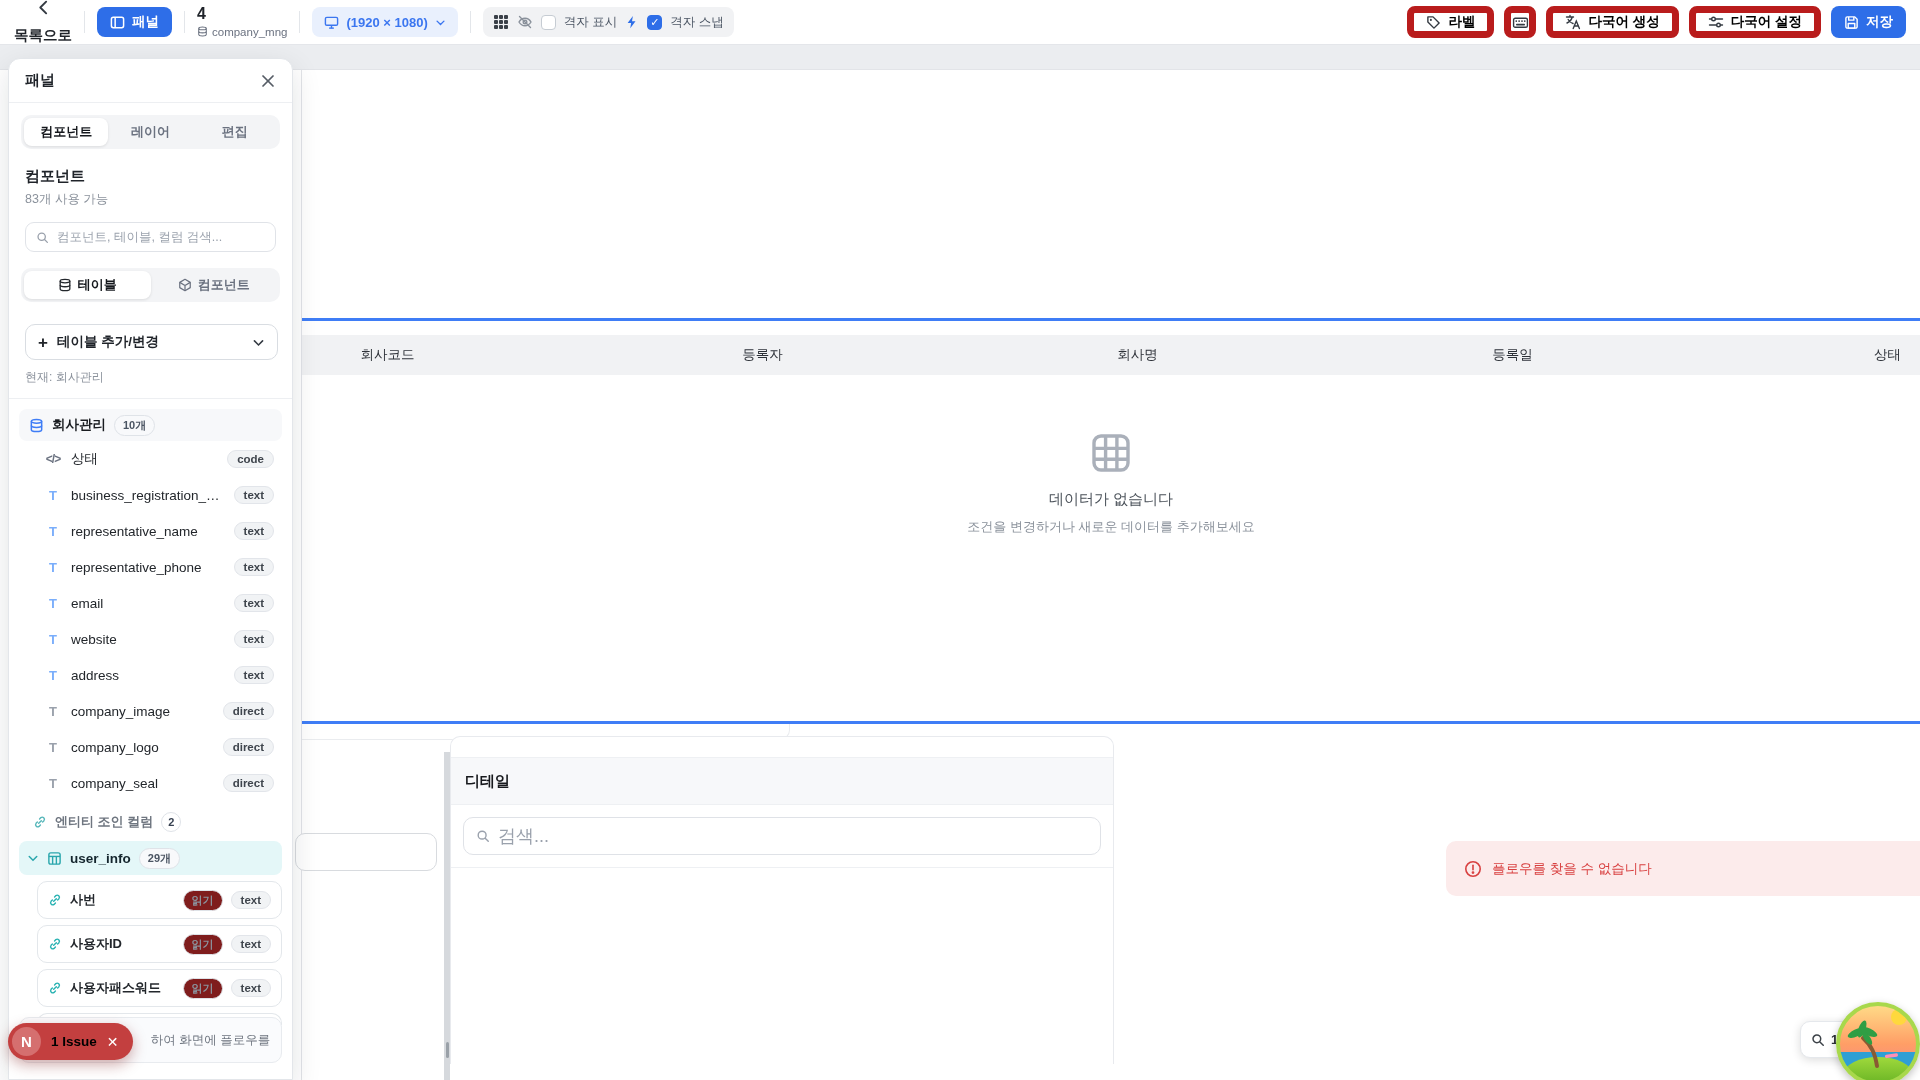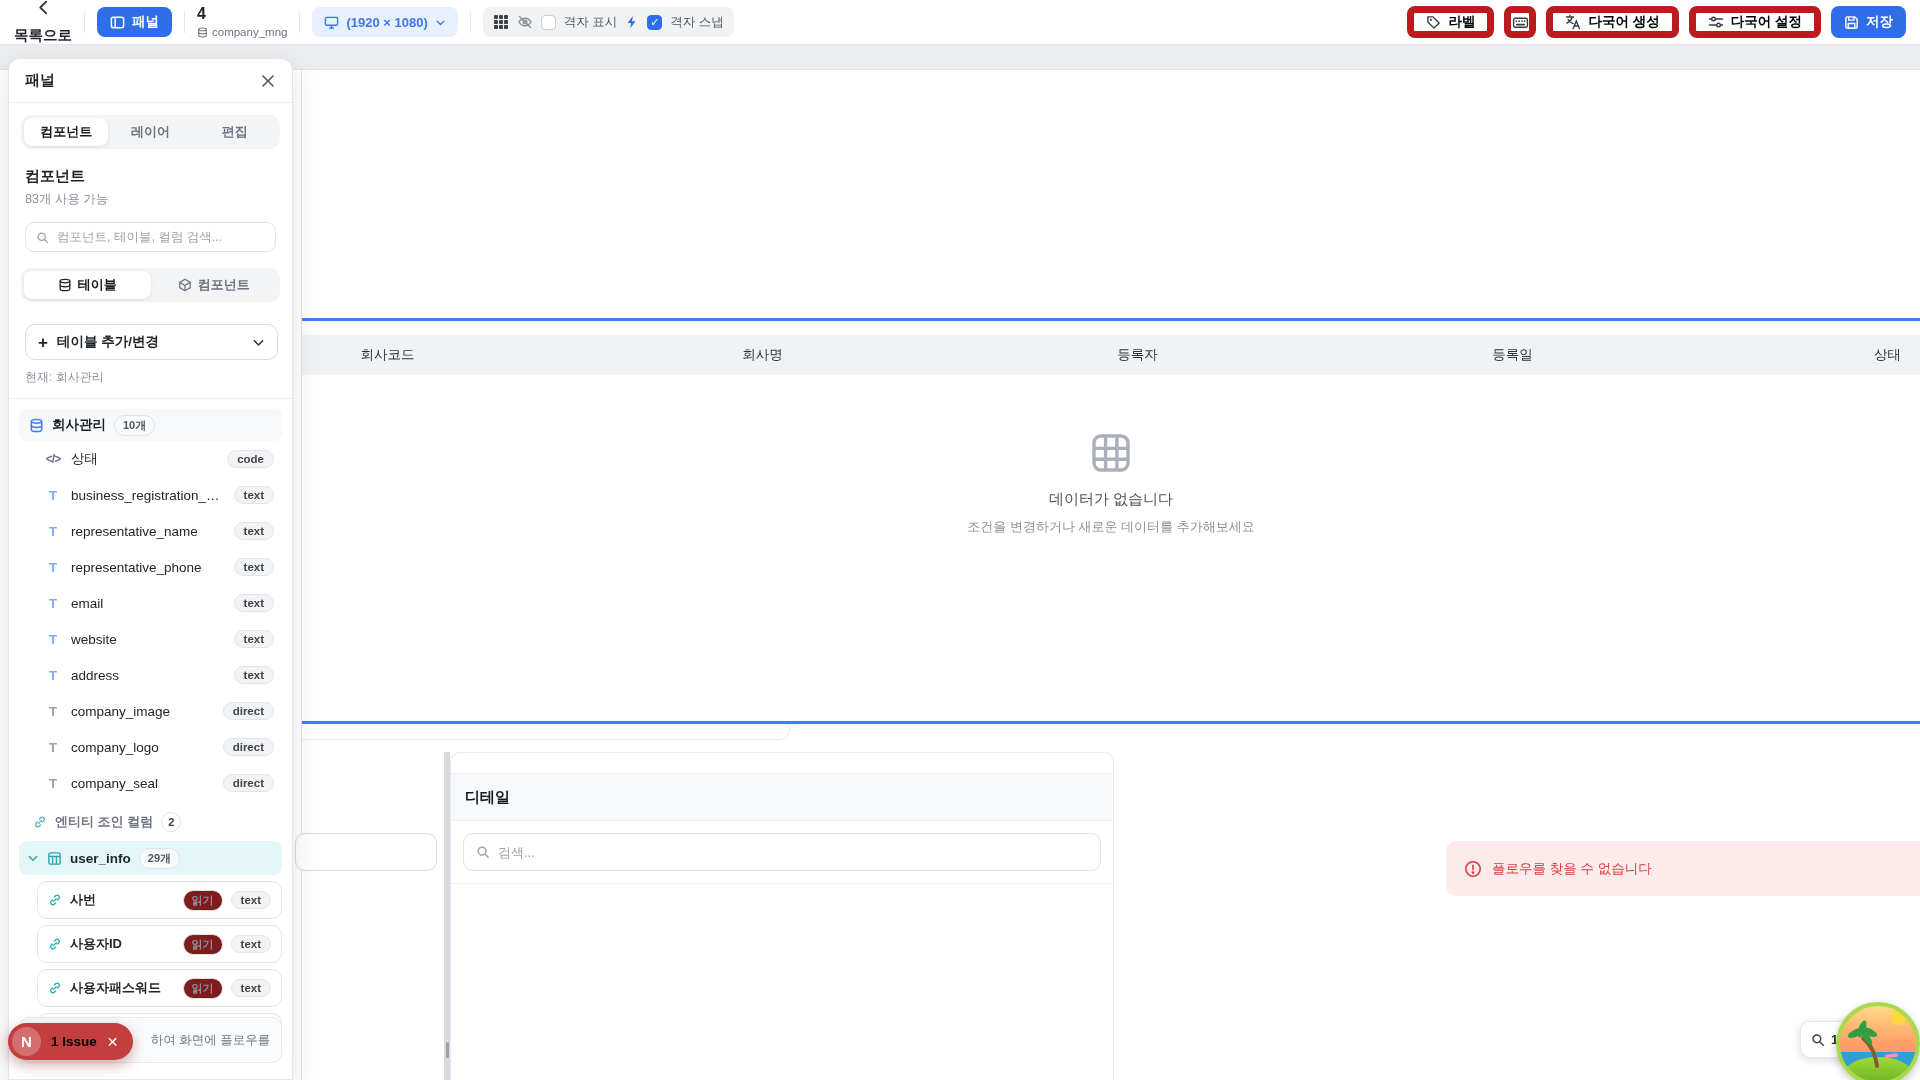--- a/index.html
+++ b/index.html
@@ -10,21 +10,21 @@
   
   .toolbar { position:absolute; left:0; top:0; width:1920px; height:45px; background:#fff;
     border-bottom:1px solid #e4e6ea; display:flex; align-items:center; padding:0 14px; gap:12px; z-index:30; }
   .vdiv { width:1px; height:22px; background:#e3e6ea; }
   .tb-back { display:flex; align-items:center; gap:10px; cursor:pointer;flex-direction:column; }
   .tb-back span { font-size:14.5px; font-weight:700; }
   .btn-blue { background:#2e6ee8; color:#fff; border:none; border-radius:8px; height:30px;
     display:flex; align-items:center; gap:7px; padding:0 13px; font-size:13.5px; font-weight:600; cursor:pointer; }
   .tb-title { line-height:1.1; }
   .tb-title .t1 { font-size:16px; font-weight:700; }
-  .tb-title .t2 { font-size:11.5px; color:#6b7280; display:flex; align-items:center; gap:4px; margin-top:4px; }
+  .tb-title .t2 { font-size:11.5px; color:#6b7280; display:flex; gap:4px; margin-top:4px; }
   .size-pill { background:#e9f0fd; color:#3b76f0; border-radius:8px; height:30px; display:flex;
     align-items:center; gap:7px; padding:0 12px; font-size:13px; font-weight:600; cursor:pointer; }
   .grid-group { background:#f1f2f4; border-radius:8px; height:30px; display:flex; align-items:center; gap:8px; padding:0 10px; }
   .grid-group label { font-size:12.5px; color:#4b5563; }
   .cb { width:15px; height:15px; border:1.5px solid #c6ccd3; border-radius:4px; background:#fff; }
   .cb.on { background:#2e6ee8; border-color:#2e6ee8; color:#fff; font-size:11px; font-weight:700;
     display:flex; align-items:center; justify-content:center; }
   .tb-right { margin-left:auto; display:flex; align-items:center; gap:10px; }
   .btn-ghost { background:#fff; border:7px solid #b91c1c; border-radius:8px; height:32px;
     display:flex; align-items:center; gap:7px; padding:0 12px; font-size:13.5px; font-weight:600; cursor:pointer; }
@@ -42,28 +42,28 @@
   .sel-line { left:302px; width:1618px; height:3px; background:#3f7df6; z-index:3; }
   .empty { left:951px; top:430px; width:320px; text-align:center; z-index:1; }
   .empty .tt { font-size:15px; font-weight:500; color:#4a5159; margin-top:14px; }
   .empty .st { font-size:13px; color:#8a919b; margin-top:9px; }
 
   
   .left-search { left:295px; top:833px; width:142px; height:38px; border:1.5px solid #d8dbdf;
     border-radius:10px; background:#fff; z-index:3; }
   .splitter { left:444px; top:752px; width:6px; height:328px; background:#d6d9dd; z-index:3; cursor:col-resize; }
   .splitter .grip { position:absolute; left:1.5px; top:290px; width:3px; height:16px; background:#9aa1a8; border-radius:2px; }
-  .detail-card { left:450px; top:752px; width:664px; height:328px; background:#fff;
+  .detail-card { left:450px; top:736px; width:664px; height:328px; background:#fff;
     border:1px solid #e8eaee; border-bottom:none; border-radius:10px 10px 0 0; z-index:3; }
   .detail-head { margin-top:20px; height:48px; background:#f7f8fa; border-top:1px solid #eef0f3;
     border-bottom:1px solid #eef0f3; display:flex; align-items:center; padding:0 14px;
     font-size:15px; font-weight:700; color:#17191d; }
   .search-box { height:38px; border:1.5px solid #dfe2e7; border-radius:10px; display:flex;
     align-items:center; gap:8px; padding:0 12px; background:#fff; }
-  .search-box input { border:none; outline:none; flex:1; font-size:13px; color:#1f2329;
+  .search-box input { border:none; outline:none; flex:1; font-size:18px; color:#1f2329;
     font-family:inherit; background:transparent; }
   .search-box input::placeholder { color:#9aa1ac; }
   .detail-body-sep { border-top:1px solid #eef0f3; }
   .error-banner { left:1446px; top:841px; width:514px; height:55px; background:#fcebeb; border-radius:10px;
     display:flex; align-items:center; gap:10px; padding:0 18px; z-index:3; }
   .error-banner span { font-size:13.5px; font-weight:500; color:#d84040; }
 
   
   .panel { left:8px; top:58px; width:285px; height:1022px; background:#fff; border:1px solid #e3e6ea;
     border-radius:12px 12px 0 0; box-shadow:0 10px 30px rgba(20,24,32,.12); z-index:10; overflow:hidden; }
@@ -238,22 +238,22 @@
           <rect x="4.5" y="9" width="7" height="5"></rect>
         </svg>
       <span>저장</span>
     </button>
   </div>
 </div>
 
 <div class="abs table-card">
   <div class="thead" id="thead">
       <div class="th">회사코드</div>
+      <div class="th">등록자</div>
       <div class="th">회사명</div>
-      <div class="th">등록자</div>
       <div class="th">등록일</div>
       <div class="th">상태</div>
     </div>
 </div>
 <div class="abs table-foot"></div>
 <div class="abs top-strip"></div>
 <div class="abs gutter"></div>
 <div class="abs sel-line" style="top:318px;"></div>
 <div class="abs sel-line" style="top:721px;"></div>
 

